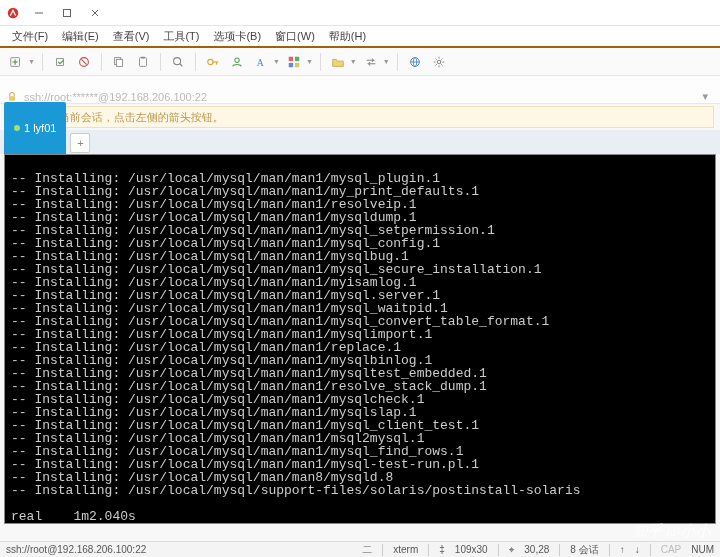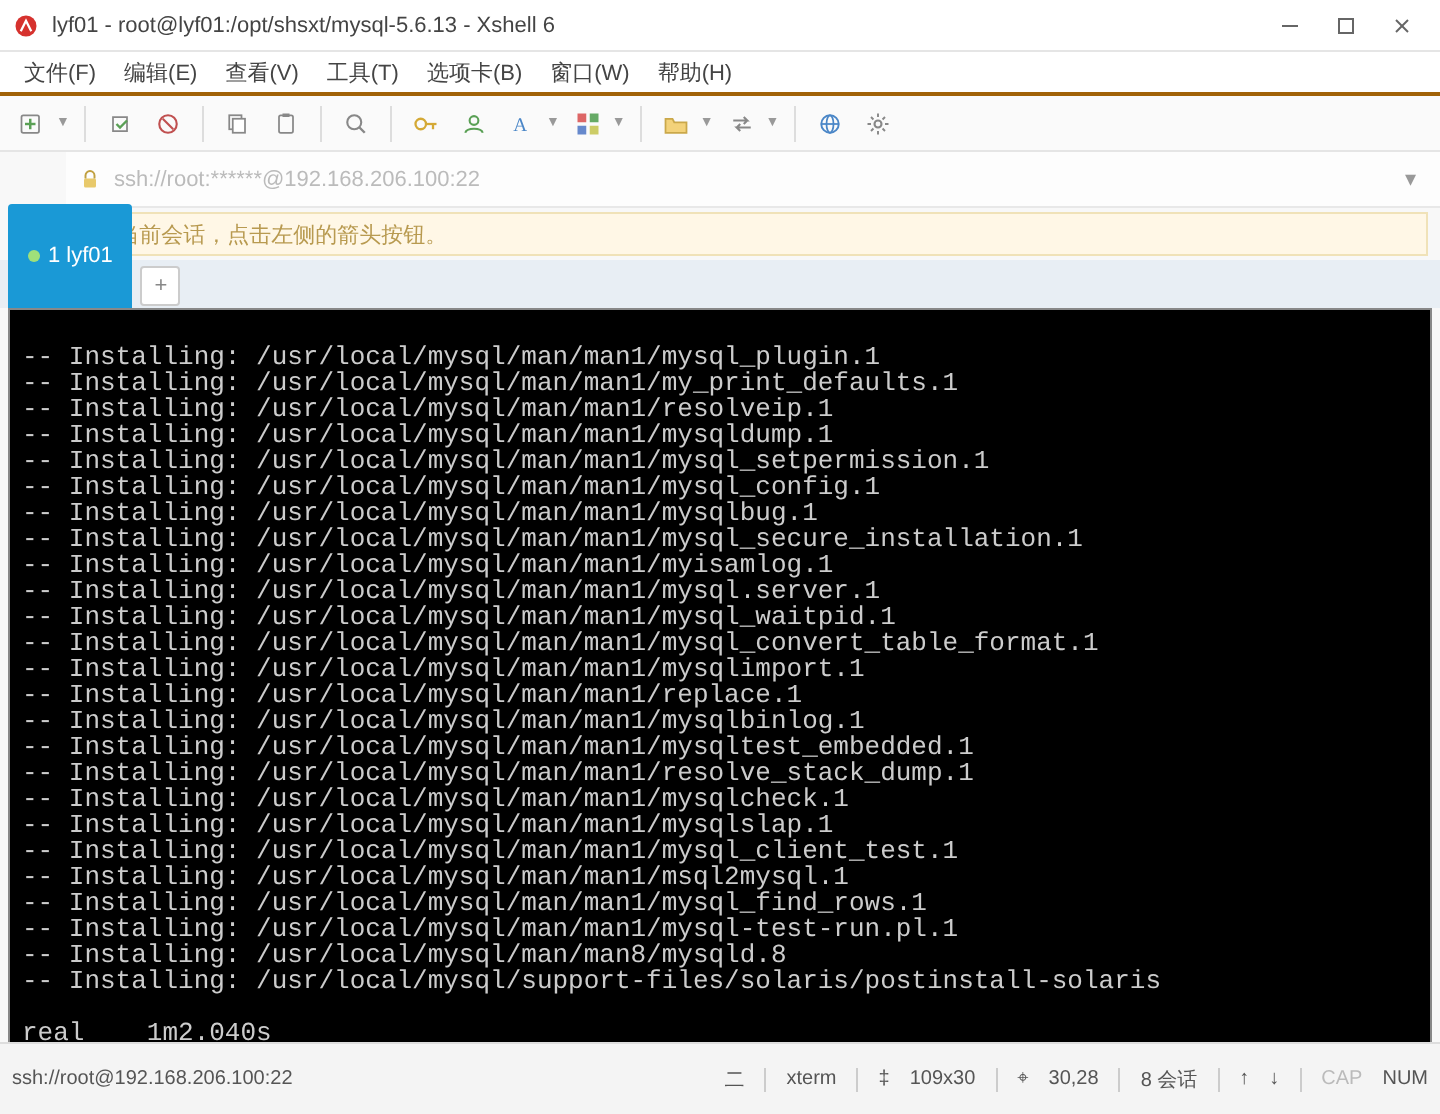--- a/index.html
+++ b/index.html
@@ -50,25 +50,24 @@
   .tool-btn.y { color:#d4a936; }
   .tool-btn.g { color:#5aa055; }
   .tool-btn.b { color:#4a86c7; }
   .tool-sep { width:1px; height:18px; background:#ddd; margin:0 3px; }
   .caret { font-size:7px; color:#999; margin-left:-2px; }
 
   .addressbar {
     height: 28px;
     background: #fdfdfd;
     display:flex;
-    align-items:center;
+    align-items:flex-end;
     padding: 0 6px;
     gap: 6px;
     border-bottom: 1px solid #e8e8e8;
-    margin-left: 33px;
   }
   .addr-lock { color:#c0a040; font-size:12px; }
   .addr-text { color:#bbb; font-size:11px; flex:1; }
   .addr-drop { color:#999; padding:0 6px; cursor:pointer; }
 
   .infobar {
     height: 22px;
     background:#fff7e6;
     border: 1px solid #f0e2b8;
     margin: 2px 6px;
@@ -112,21 +111,21 @@
     height: 370px;
     overflow:hidden;
     white-space: pre;
     border: 1px solid #888;
     margin: 0 4px;
   }
 
   .statusbar {
     position:absolute;
     bottom:0; left:0; right:0;
-    height: 36px;
+    height: 16px;
     background:#f4f4f4;
     border-top:1px solid #ddd;
     display:flex;
     align-items:center;
     padding:0 6px;
     font-size:10px;
     color:#555;
     gap:10px;
   }
   .statusbar .sp { flex:1; }
@@ -147,21 +146,20 @@
 </head>
 <body>
 
 <div class="titlebar">
   <span class="app-icon">
     <svg viewBox="0 0 16 16" width="14" height="14">
         <circle cx="8" cy="8" r="6" fill="#d6322e"></circle>
         <path d="M5 11 L8 5 L11 11" stroke="#fff" stroke-width="1.3" fill="none"></path>
       </svg>
   </span>
-  <span class="title">lyf01 - root@lyf01:/opt/shsxt/mysql-5.6.13 - Xshell 6</span>
   <div class="win-controls">
     <div class="win-btn">
       <svg width="10" height="10" viewBox="0 0 10 10">
           <line x1="1" y1="5" x2="9" y2="5" stroke="#666" stroke-width="1"></line>
         </svg>
     </div>
     <div class="win-btn">
       <svg width="10" height="10" viewBox="0 0 10 10">
           <rect x="1.5" y="1.5" width="7" height="7" fill="none" stroke="#666" stroke-width="1"></rect>
         </svg>

